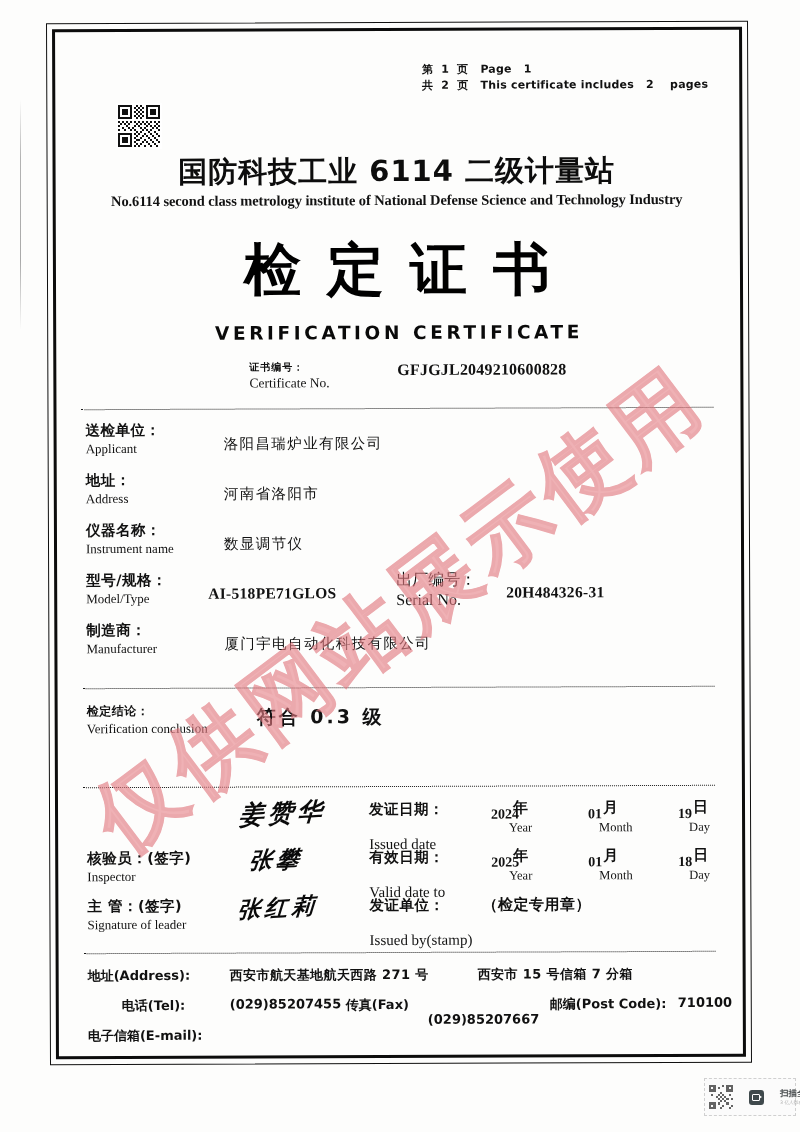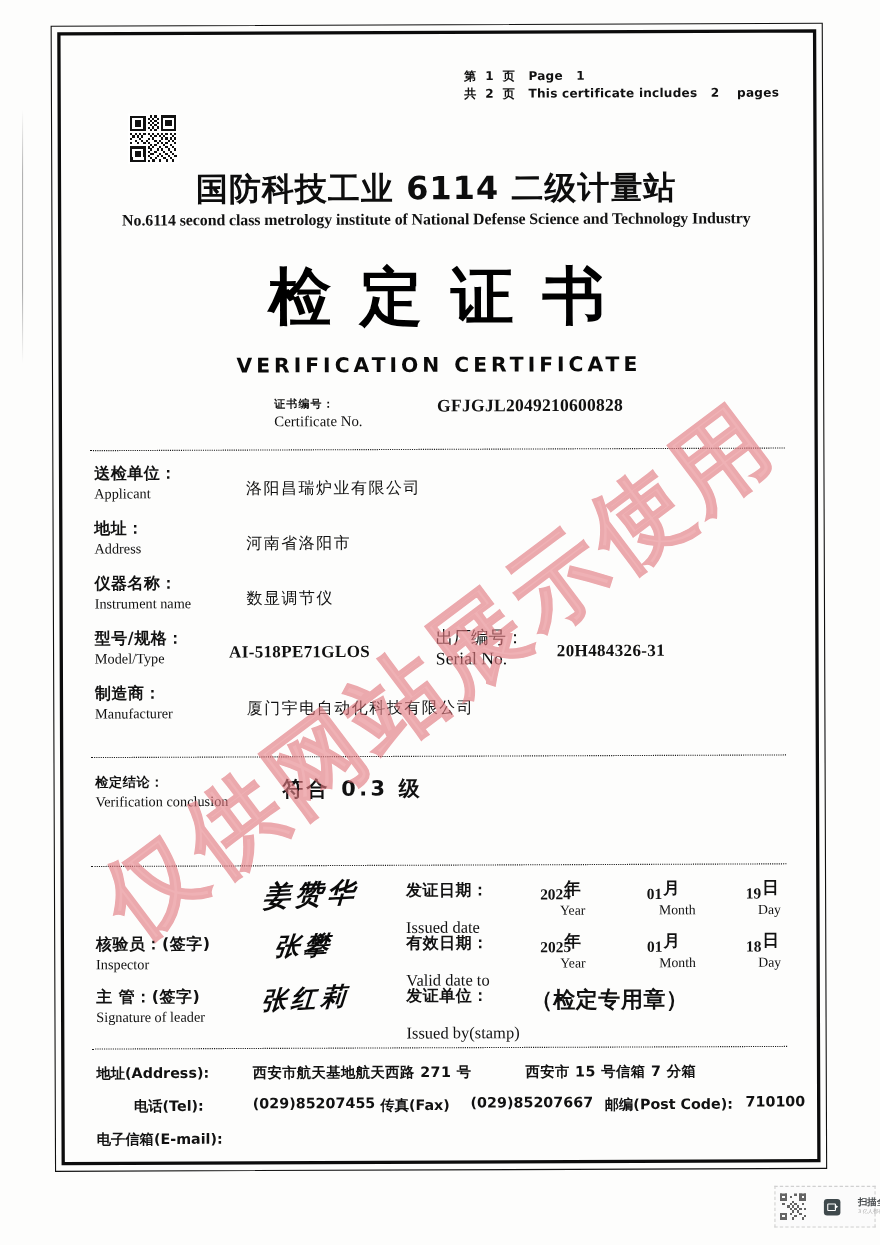--- a/index.html
+++ b/index.html
@@ -330,42 +330,42 @@
   .du-y { left: 380px; }
   .du-m { left: 470px; }
   .du-d { left: 560px; }
 
   .issuer-stamp {
     position: absolute;
     left: 395px;
     top: 0;
     font-family: "DejaVu Sans", sans-serif;
     font-weight: bold;
-    font-size: 20px;
+    font-size: 15px;
     letter-spacing: .5px;
   }
 
   
   .footer {
     position: absolute;
     left: 26px;
     top: 932px;
     width: 640px;
     font-family: "DejaVu Sans", sans-serif;
     font-size: 13px;
     font-weight: bold;
   }
   .frow2 { position: relative; height: 30px; }
   .f-lbl { position: absolute; left: 0; top: 0; }
   .f-v1 { position: absolute; left: 142px; top: 0; letter-spacing: .4px; }
   .f-v2 { position: absolute; left: 390px; top: 0; letter-spacing: .4px; }
   .f-tel-lbl { position: absolute; left: 0; top: 0; margin-left: 34px; }
   .f-tel { position: absolute; left: 142px; top: 0; }
   .f-fax-lbl { position: absolute; left: 258px; top: 0; }
-  .f-fax { position: absolute; left: 340px; top: 0; text-align: center; }
+  .f-fax { position: absolute; left: 340px; top: 16px; text-align: center; }
   .f-post-lbl { position: absolute; left: 462px; top: 0; }
   .f-post { position: absolute; left: 590px; top: 0; }
 
   
   .watermark {
     position: absolute;
     left: 50%;
     top: 610px;
     transform: translate(-50%, -50%) rotate(-37deg);
     font-family: "DejaVu Sans", sans-serif;

